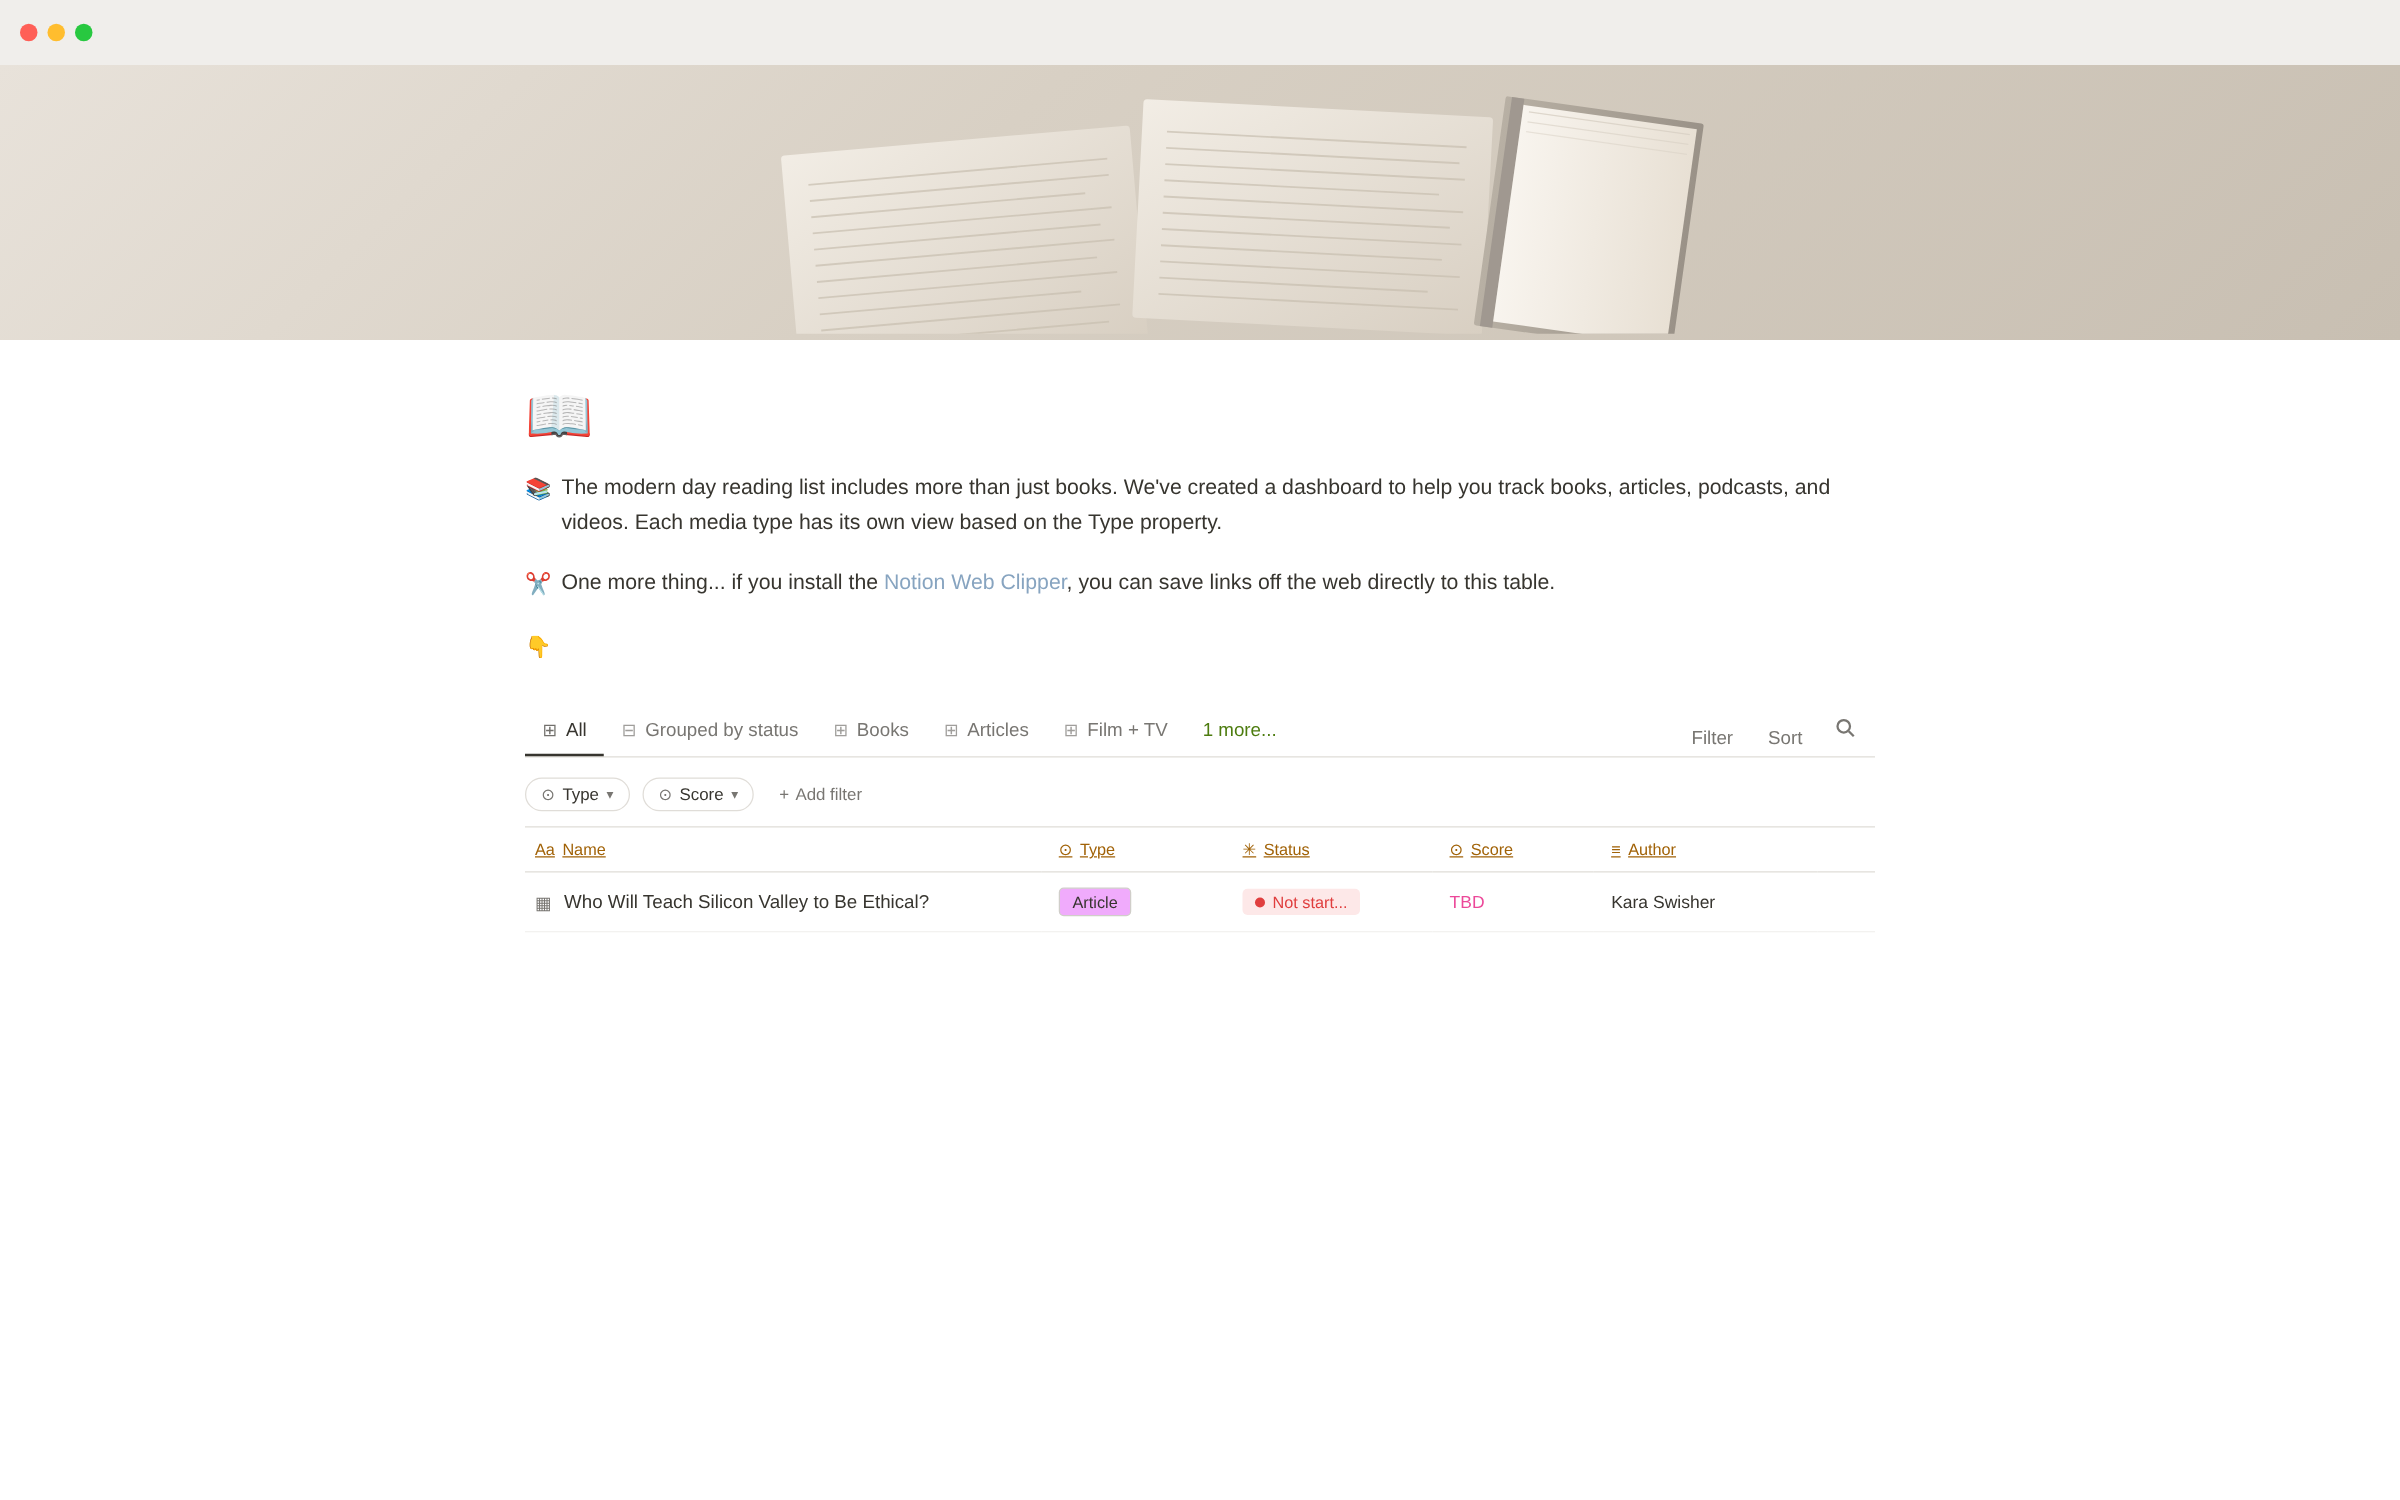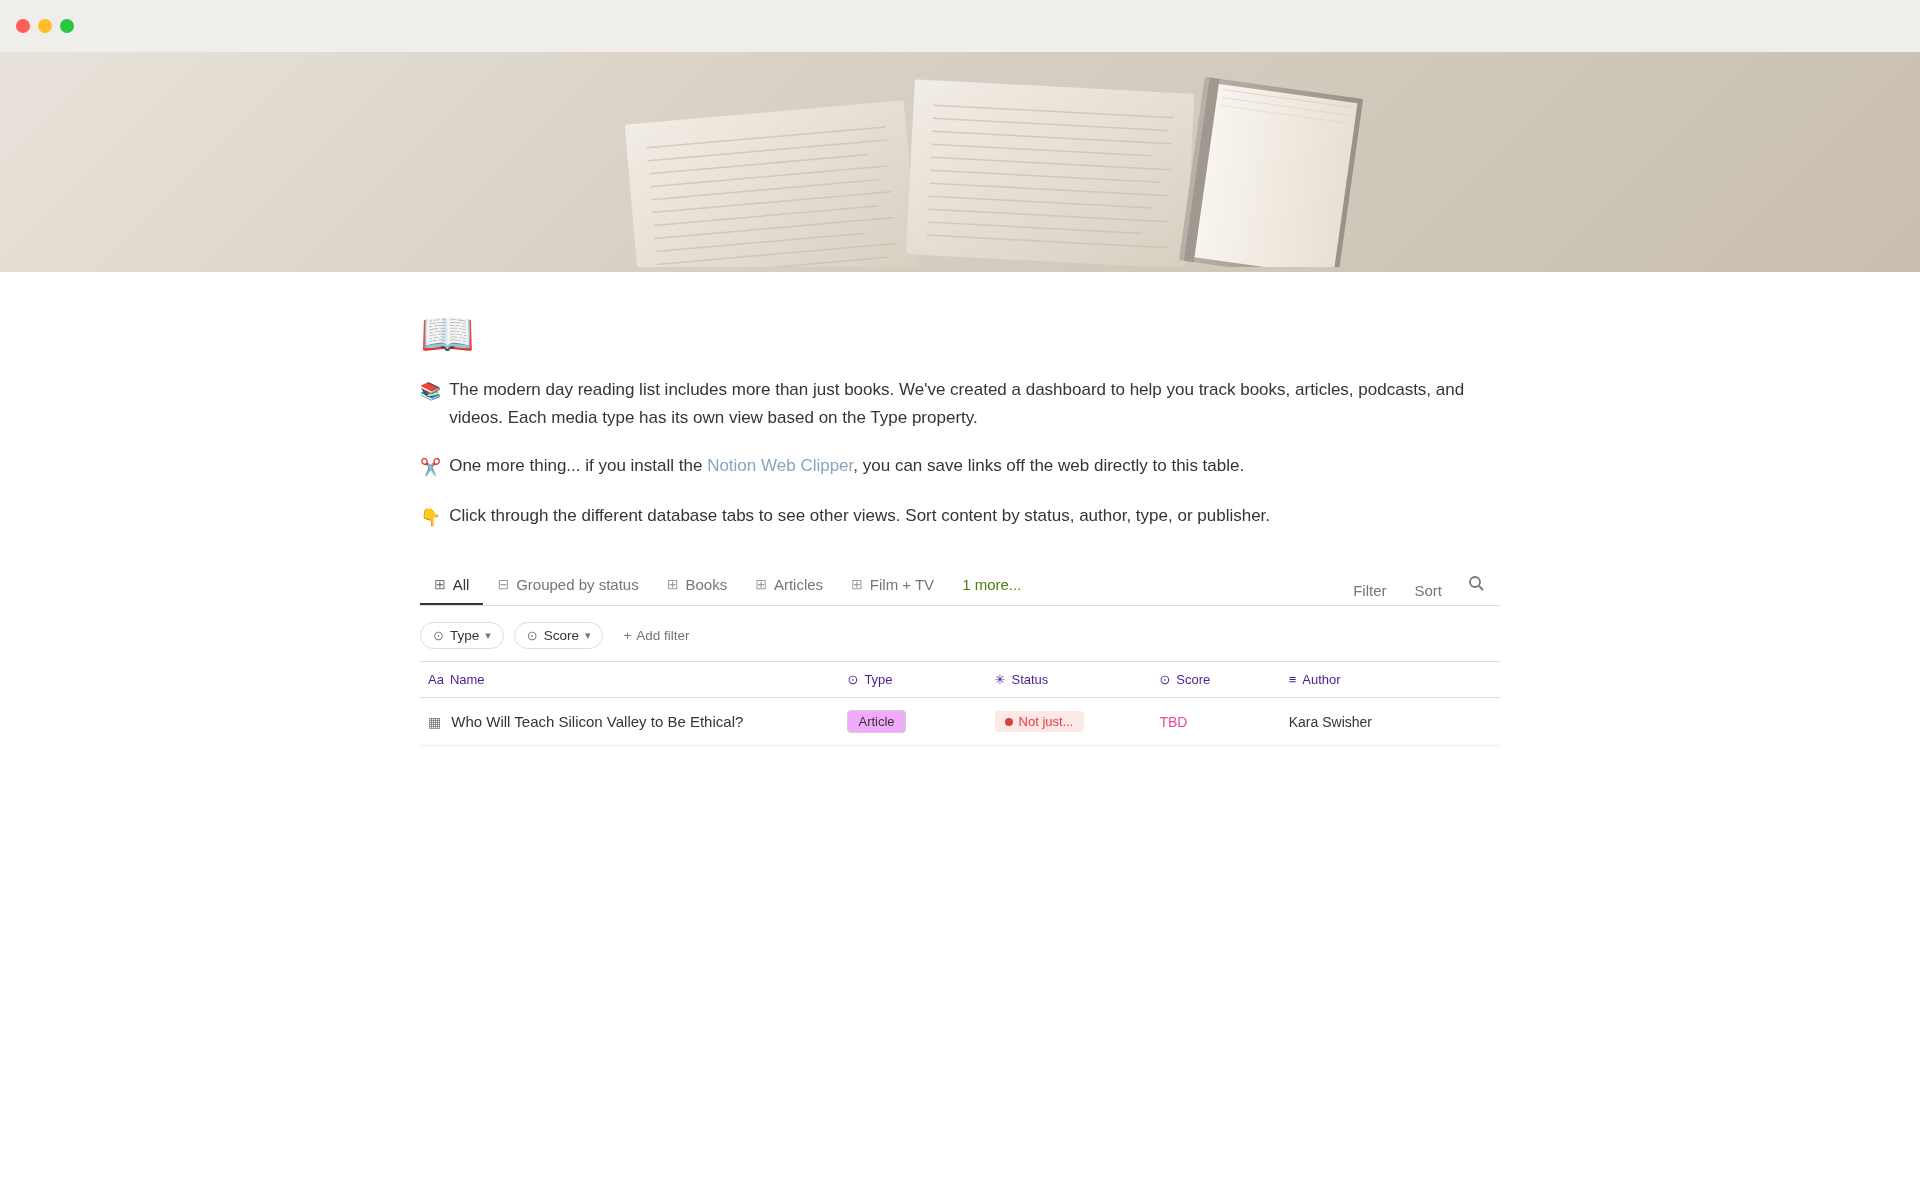--- a/index.html
+++ b/index.html
@@ -205,24 +205,25 @@
       width: 100%;
       border-collapse: collapse;
       font-size: 14.5px;
     }
     thead tr {
       border-bottom: 1px solid #e0ddd8;
     }
     thead th {
       text-align: right;
       padding: 10px 14px;
-      color: #4c1d95;
+      color: #a16207;
       font-weight: 400;
       font-size: 13px;
       white-space: nowrap;
+      text-decoration: underline;
     }
     thead th:first-child { padding-left: 8px; }
     .th-inner {
       display: flex;
       align-items: center;
       gap: 6px;
     }
     .th-icon { font-size: 13px; }
 
     tbody tr {
@@ -390,21 +391,20 @@
     <div style="height:10px"></div>
     <div class="desc-line">
       <span class="desc-emoji">✂️</span>
       <span>
         <span>One more thing... if you install the </span><a href="#">Notion Web Clipper</a><span>, you can save links off the web directly to this table.</span>
       </span>
     </div>
     <div style="height:10px"></div>
     <div class="desc-line">
       <span class="desc-emoji">👇</span>
-      <span>Click through the different database tabs to see other views. Sort content by status, author, type, or publisher.</span>
     </div>
   </div>
 
   <div class="tabs-row">
     <div class="tab-item active">
       <span class="tab-icon">⊞</span>
       <span>All</span>
     </div>
     <div class="tab-item">
       <span class="tab-icon">⊟</span>
@@ -497,21 +497,21 @@
               <span class="cell-name-icon">▦</span>
               <span>Who Will Teach Silicon Valley to Be Ethical?</span>
             </div>
           </td>
           <td class="col-type">
             <span class="type-badge">Article</span>
           </td>
           <td class="col-status">
             <span class="status-badge status-not-started">
               <span class="status-dot"></span>
-              <span>Not just...</span>
+              <span>Not start...</span>
             </span>
           </td>
           <td class="col-score">
             <span class="score-cell">TBD</span>
           </td>
           <td class="col-author">
             <span class="author-cell">Kara Swisher</span>
           </td>
           <td class="col-extra"></td>
         </tr>

